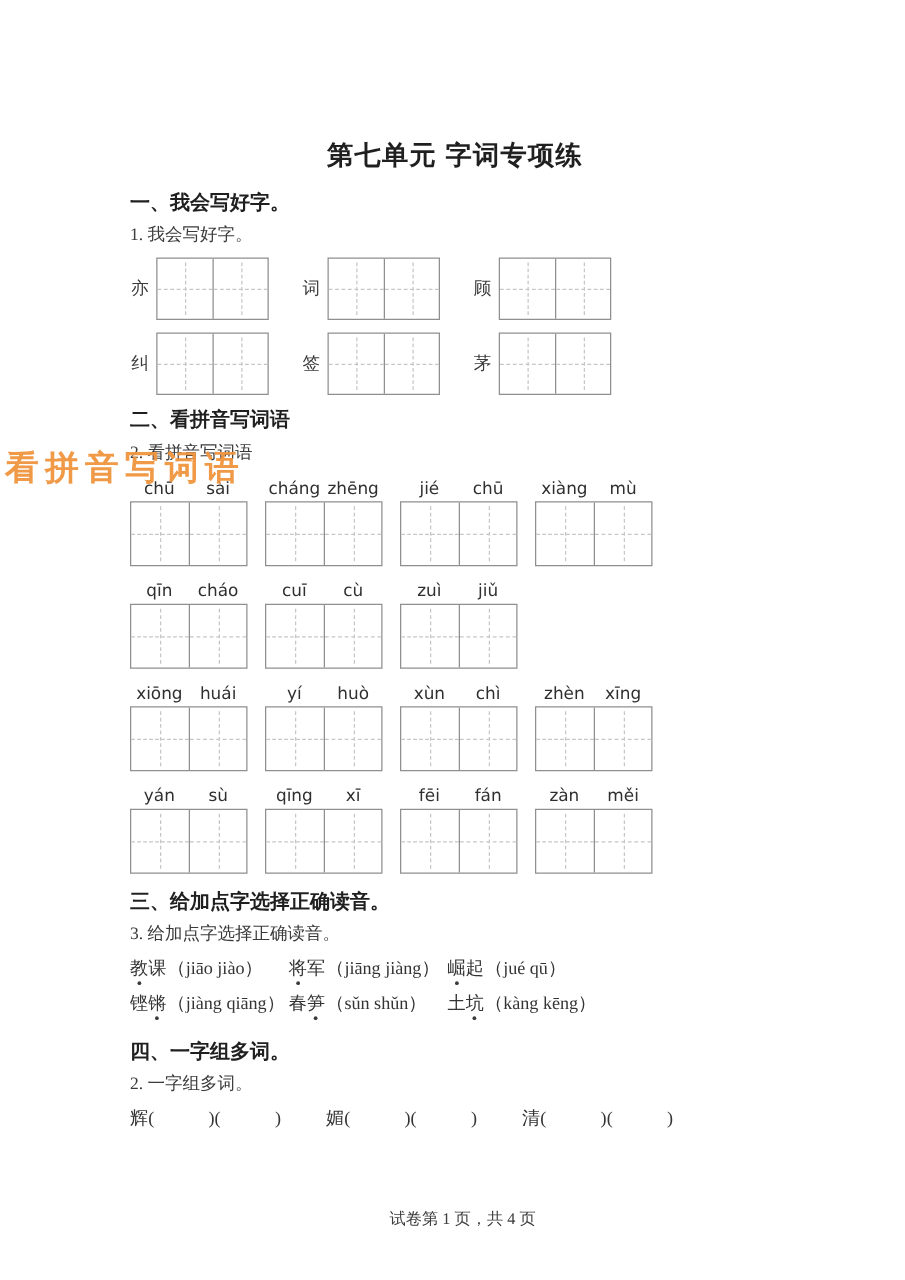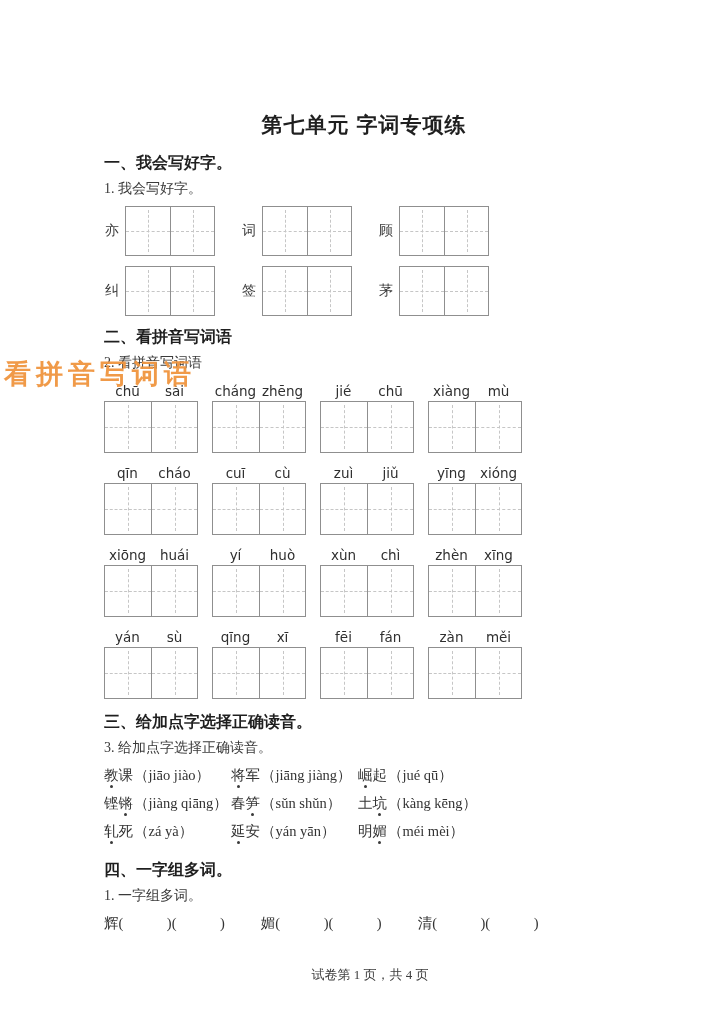--- a/index.html
+++ b/index.html
@@ -234,30 +234,20 @@
       <div class="pgroup">
         <div class="plabels">
           <span class="plabel">zuì</span>
           <span class="plabel">jiǔ</span>
         </div>
         <div class="gbox">
           <div class="cell pcell"></div>
           <div class="cell pcell"></div>
         </div>
       </div>
-      <div class="pgroup">
-        <div class="plabels">
-          <span class="plabel">yīng</span>
-          <span class="plabel">xióng</span>
-        </div>
-        <div class="gbox">
-          <div class="cell pcell"></div>
-          <div class="cell pcell"></div>
-        </div>
-      </div>
     </div>
 
     <div class="p-row">
       <div class="pgroup">
         <div class="plabels">
           <span class="plabel">xiōng</span>
           <span class="plabel">huái</span>
         </div>
         <div class="gbox">
           <div class="cell pcell"></div>
@@ -345,28 +335,23 @@
     <div class="r-row">
       <span class="r-item"><span class="dotc">教</span><span>课</span><span class="opts">（jiāo jiào）</span></span>
       <span class="r-item"><span class="dotc">将</span><span>军</span><span class="opts">（jiāng jiàng）</span></span>
       <span class="r-item"><span class="dotc">崛</span><span>起</span><span class="opts">（jué qū）</span></span>
     </div>
     <div class="r-row">
       <span class="r-item"><span>铿</span><span class="dotc">锵</span><span class="opts">（jiàng qiāng）</span></span>
       <span class="r-item"><span>春</span><span class="dotc">笋</span><span class="opts">（sǔn shǔn）</span></span>
       <span class="r-item"><span>土</span><span class="dotc">坑</span><span class="opts">（kàng kēng）</span></span>
     </div>
-    <div class="r-row">
-      <span class="r-item"><span class="dotc">轧</span><span>死</span><span class="opts">（zá yà）</span></span>
-      <span class="r-item"><span class="dotc">延</span><span>安</span><span class="opts">（yán yān）</span></span>
-      <span class="r-item"><span>明</span><span class="dotc">媚</span><span class="opts">（méi mèi）</span></span>
-    </div>
 
     <div class="sec-heading mt-sec4">四、一字组多词。</div>
-    <div class="sec-item">1. 一字组多词。</div>
+    <div class="sec-item">2. 一字组多词。</div>
 
     <div class="w-row">
       <span class="w-item"><span>辉</span><span>(            )(            )</span></span>
       <span class="w-item"><span>媚</span><span>(            )(            )</span></span>
       <span class="w-item"><span>清</span><span>(            )(            )</span></span>
     </div>
 
   </div>
 
   <div class="watermark" style="color: rgb(240, 149, 63);">看拼音写词语</div>

